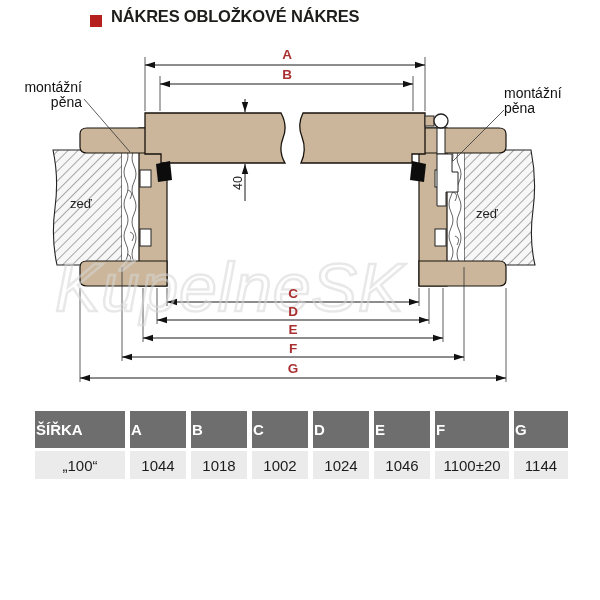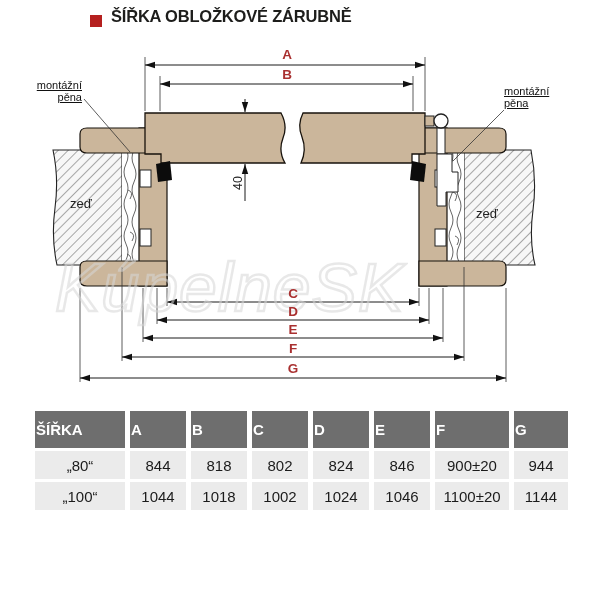--- a/index.html
+++ b/index.html
@@ -33,21 +33,21 @@
   }
   .dim-letter{
     font-size:13.5px;font-weight:bold;color:var(--dim-red);
     transform:translateX(-50%);z-index:4;line-height:1;
   }
   .dim-40{
     left:226px;top:176px;width:26px;height:14px;font-size:12.5px;color:#222;
     transform:rotate(-90deg);text-align:center;z-index:4;line-height:1;
   }
   .callout{
-    font-size:11px;line-height:1.08;color:#111;z-index:4;text-decoration:underline;
+    font-size:14px;line-height:1.08;color:#111;z-index:4;
   }
   .callout.left{left:14px;top:80px;width:68px;text-align:right;}
   .callout.right{left:504px;top:86px;width:70px;text-align:left;}
   .wall-label{font-size:13px;color:#222;z-index:4;}
   .wall-label.left{left:70px;top:196px;}
   .wall-label.right{left:476px;top:206px;}
   
   .size-table{left:30px;top:408px;z-index:4;}
   table{border-collapse:separate;border-spacing:5px 3px;}
   th{
@@ -59,21 +59,21 @@
   th:last-child{width:52px;}
   td{
     background:var(--row-bg);color:var(--ink);font-size:15px;
     height:26px;text-align:center;white-space:nowrap;
   }
 </style>
 </head>
 <body>
 
 <div class="abs title-bullet"></div>
-<div class="abs page-title">ŠÍŘKA OBLOŽKOVÉ ZÁRUBNĚ</div>
+<div class="abs page-title">NÁKRES OBLOŽKOVÉ NÁKRES</div>
 
 <svg class="abs diagram-svg" width="600" height="600" viewBox="0 0 600 600">
   <defs>
     <pattern id="hatch" patternUnits="userSpaceOnUse" width="7" height="7" patternTransform="rotate(45)">
       <rect width="7" height="7" fill="#f7f7f7"></rect>
       <line x1="0" y1="0" x2="0" y2="7" stroke="#6f6f6f" stroke-width="1.2"></line>
     </pattern>
     <marker id="arr" markerUnits="userSpaceOnUse" markerWidth="11" markerHeight="8" viewBox="0 0 11 8" refX="10.5" refY="4" orient="auto-start-reverse">
       <path d="M0.5,0.8 L10.5,4 L0.5,7.2 Z" fill="#111"></path>
     </marker>
@@ -210,30 +210,20 @@
           <th>B</th>
           <th>C</th>
           <th>D</th>
           <th>E</th>
           <th>F</th>
           <th>G</th>
         </tr>
       </thead>
     <tbody>
         <tr>
-          <td>„80“</td>
-          <td>844</td>
-          <td>818</td>
-          <td>802</td>
-          <td>824</td>
-          <td>846</td>
-          <td>900±20</td>
-          <td>944</td>
-        </tr>
-        <tr>
           <td>„100“</td>
           <td>1044</td>
           <td>1018</td>
           <td>1002</td>
           <td>1024</td>
           <td>1046</td>
           <td>1100±20</td>
           <td>1144</td>
         </tr>
       </tbody>

